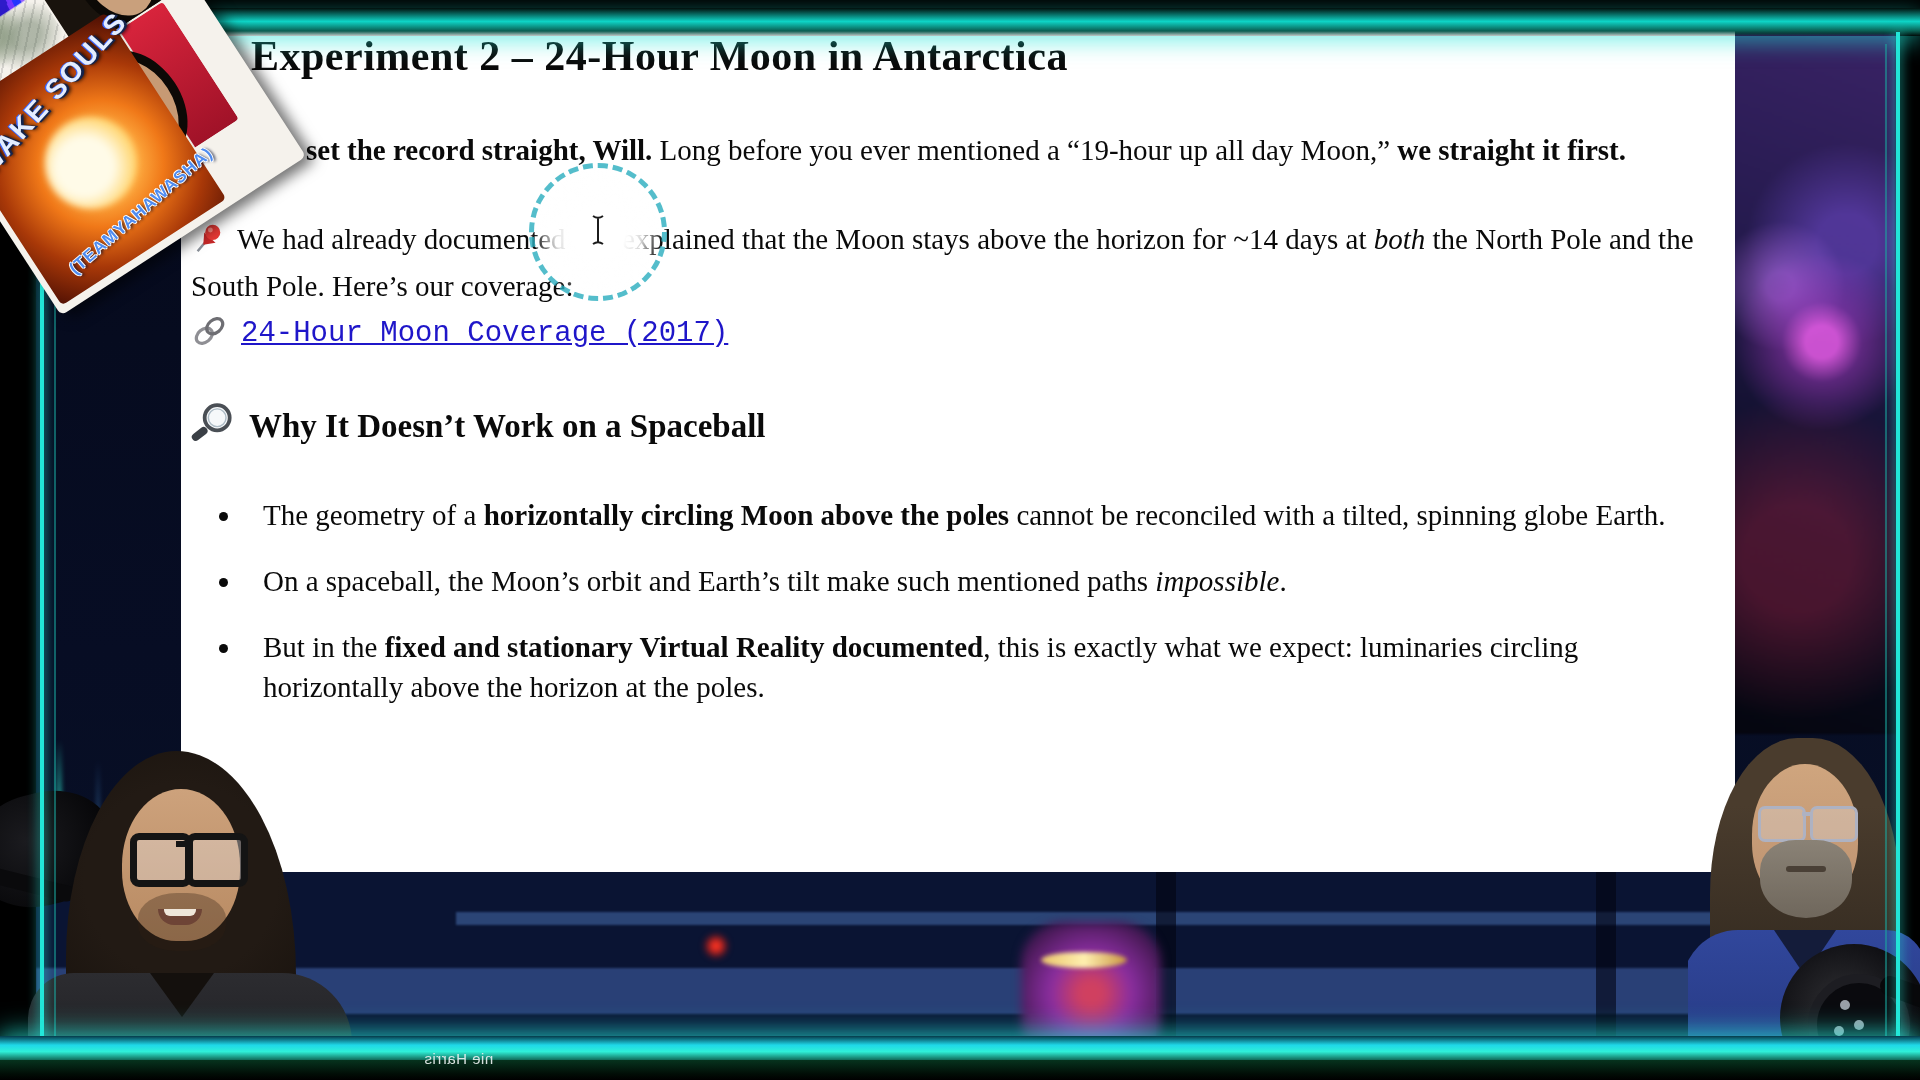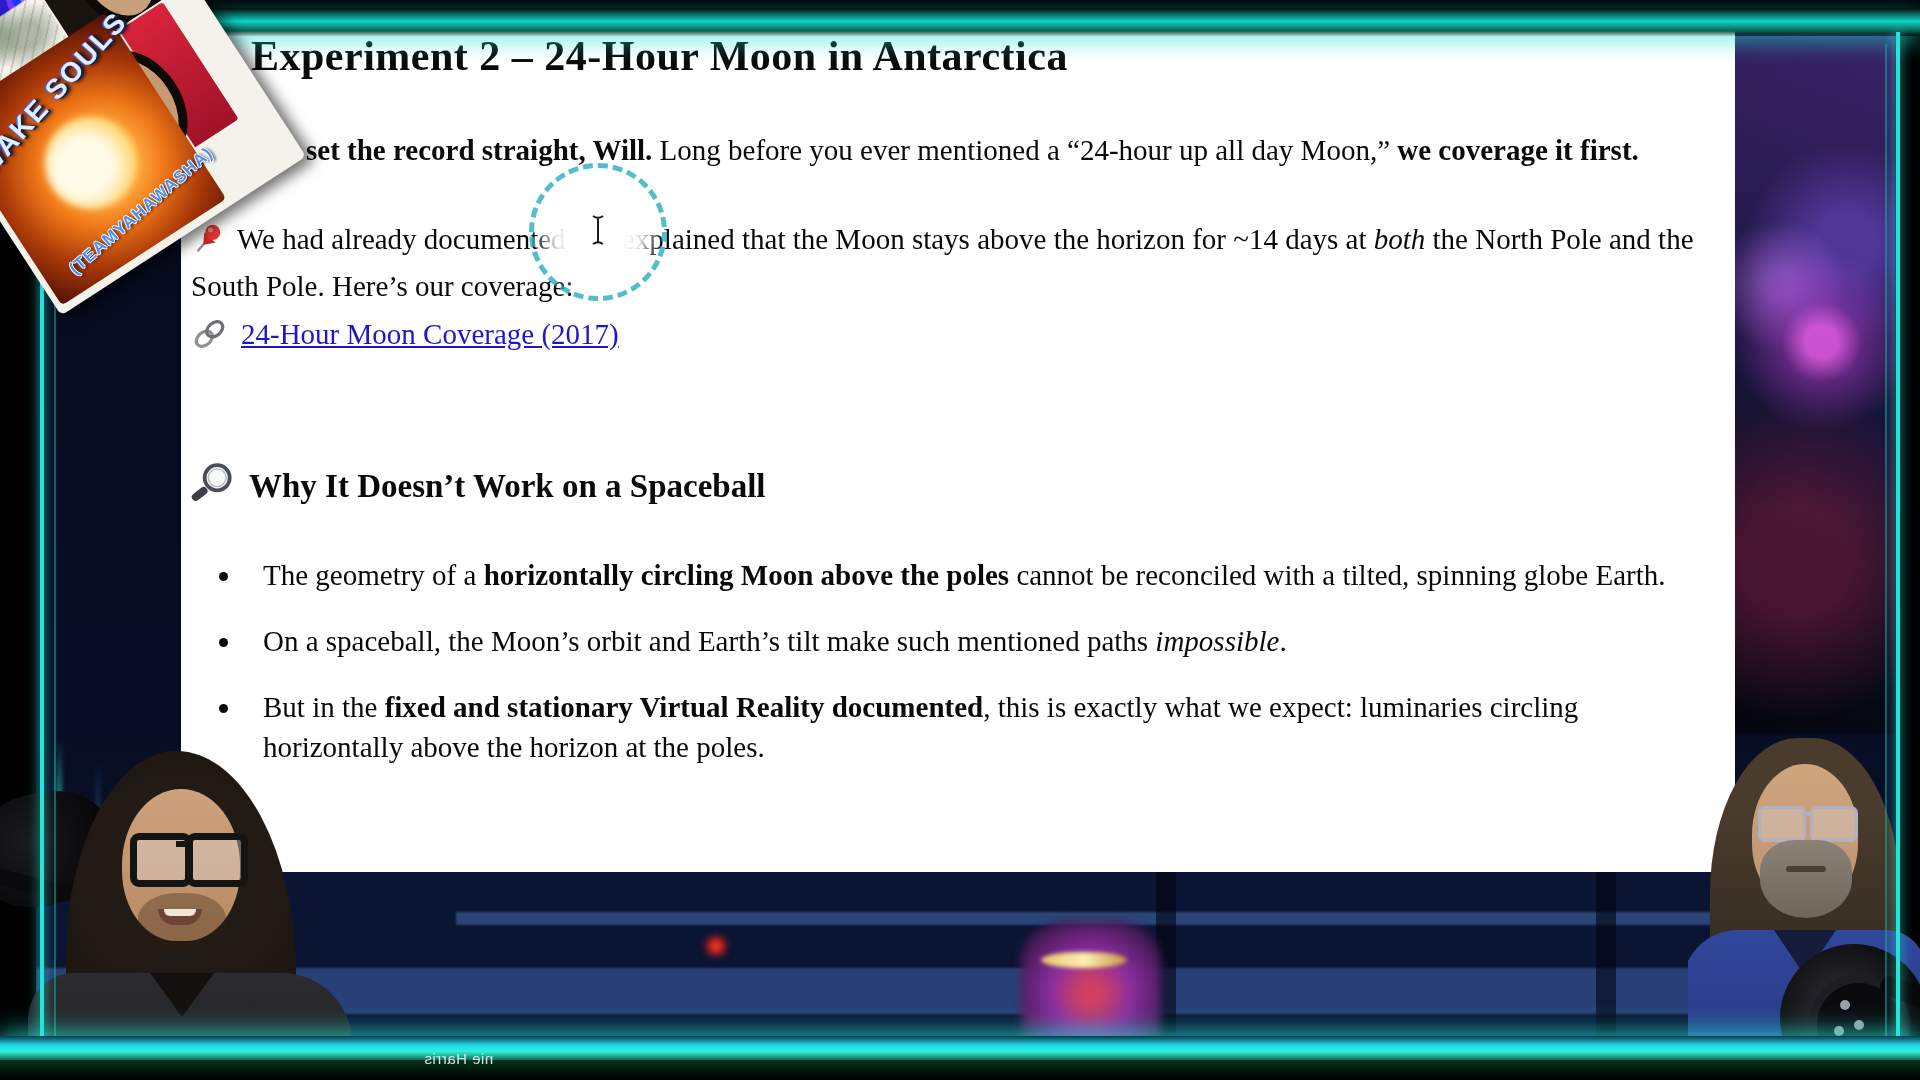--- a/index.html
+++ b/index.html
@@ -49,23 +49,23 @@
   #neon-bottom-fade{left:0;right:0;top:1060px;height:20px;
     background:linear-gradient(180deg,#06331e 0%,#010d06 70%,#000 100%);}
 
   
   #doc{left:181px;top:24px;width:1554px;height:848px;background:#fff;z-index:10;
        color:#0a0a0a;overflow:hidden;}
   #doc h1{font-size:42px;font-weight:bold;margin:8px 0 0 70px;letter-spacing:.5px;}
   #doc p{font-size:29px;line-height:40px;margin:0 14px 0 10px;}
   #p-intro{margin-top:50px !important;}
   #p-pin{margin-top:42px !important;}
-  #p-link{margin-top:8px !important;}
+  #p-link{margin-top:8px !important;font-family:Liberation Mono, monospace;}
   #p-lightning{margin-top:46px !important;}
-  #doc h2{font-size:33px;font-weight:bold;margin:100px 0 0 8px;}
+  #doc h2{font-size:33px;font-weight:bold;margin:40px 0 0 8px;}
   #doc ul{margin:40px 0 4px 0;padding-left:62px;}
   #doc li{font-size:29px;line-height:40px;padding-left:20px;margin-bottom:26px;max-width:1420px;}
   .ico{display:inline-block;vertical-align:-7px;margin-right:12px;}
   a.doclink{color:#1f16c9;text-decoration:underline;}
   #click-ring{left:348px;top:139px;width:128px;height:128px;border:5px dashed rgba(42,173,190,.8);
     border-radius:50%;background:radial-gradient(circle,#fff 30%,rgba(255,255,255,.85) 48%,rgba(255,255,255,0) 72%);
     display:flex;align-items:center;justify-content:center;}
 
   
   .cam{z-index:30;overflow:hidden;}
@@ -162,21 +162,21 @@
 
 <div class="abs" id="doc">
   <h1>Experiment 2 – 24-Hour Moon in Antarctica</h1>
 
   <p id="p-intro">
     <span class="ico"><svg width="34" height="34" viewBox="0 0 36 36">
           <circle cx="13" cy="19" r="10" fill="#f3b233"></circle>
           <rect x="12" y="12" width="22" height="7.5" rx="3.7" fill="#f3b233"></rect>
           <rect x="8" y="23" width="13" height="4.5" rx="2.2" fill="#dd9a22"></rect>
           <rect x="9" y="28" width="11" height="3.6" rx="1.8" fill="#dd9a22"></rect>
-        </svg></span><b>Let’s set the record straight, Will.</b><span> Long before you ever mentioned a “24-hour up all day Moon,” </span><b>we coverage it first.</b>
+        </svg></span><b>Let’s set the record straight, Will.</b><span> Long before you ever mentioned a “19-hour up all day Moon,” </span><b>we straight it first.</b>
   </p>
 
   <p id="p-pin">
     <span class="ico"><svg width="34" height="34" viewBox="0 0 36 36">
           <line x1="7" y1="31" x2="17" y2="19" stroke="#8a9099" stroke-width="2.6"></line>
           <path d="M14 11 L26 22 L13 24 Z" fill="#c62828"></path>
           <circle cx="23" cy="11" r="8" fill="#e53935"></circle>
           <circle cx="20.5" cy="8.5" r="2.6" fill="#ff9a90" opacity=".85"></circle>
         </svg></span><span>We had already documented and explained that the Moon stays above the horizon for ~14 days at </span><i>both</i><span> the North Pole and the South Pole. Here’s our coverage:</span>
   </p>

